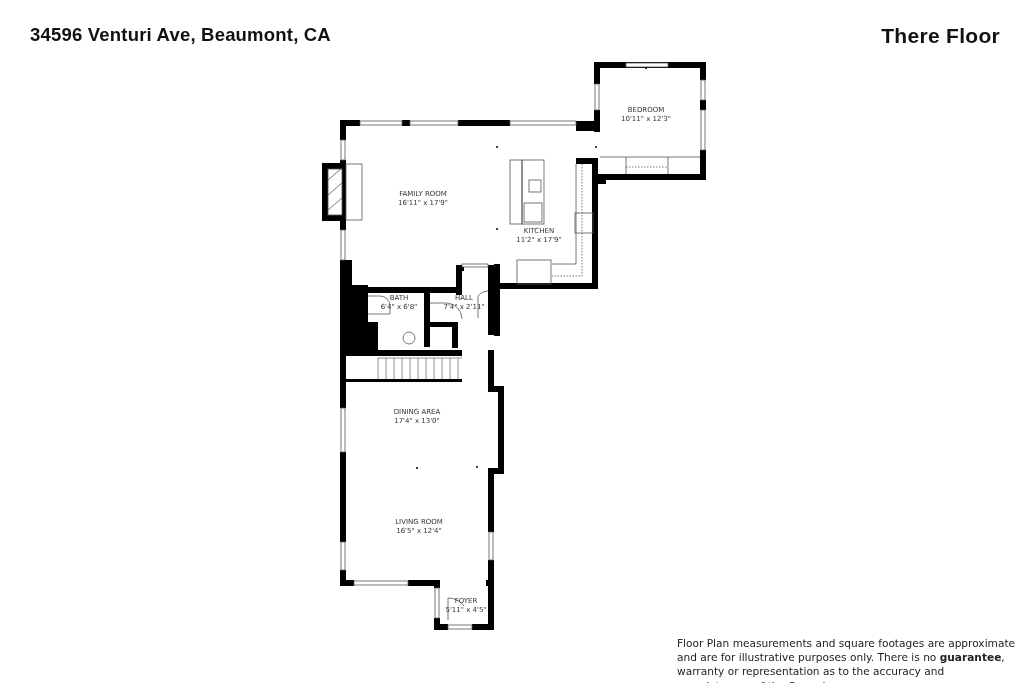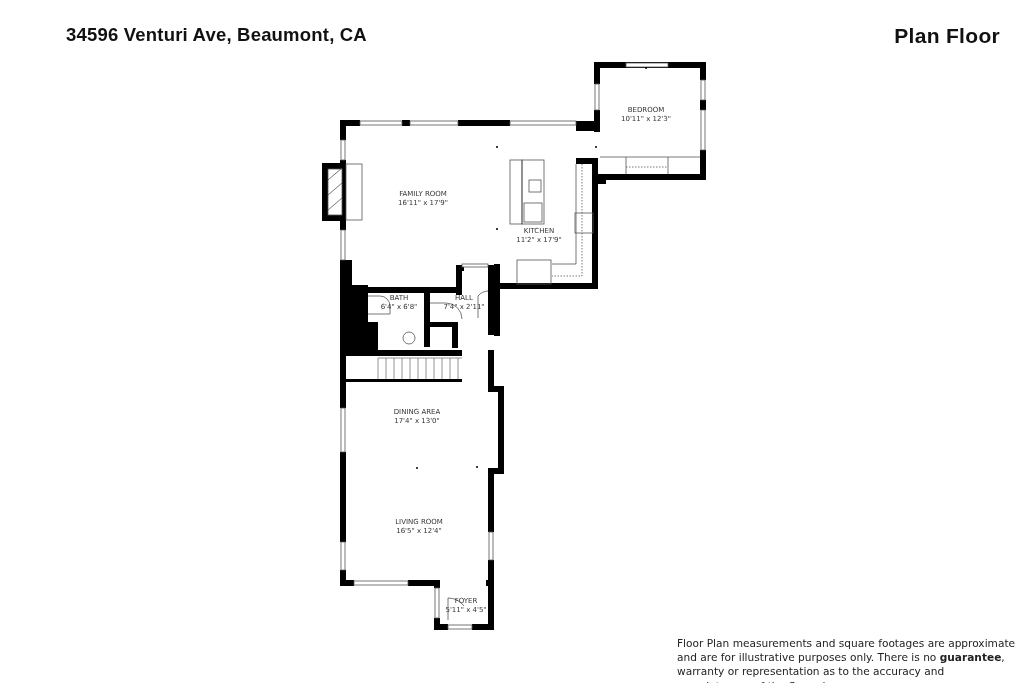--- a/index.html
+++ b/index.html
@@ -1,28 +1,28 @@
 <!DOCTYPE html>
 <html><head>
 <meta charset="utf-8">
 <style>
   html, body { margin:0; padding:0; background:#ffffff; }
   body { width:1024px; height:683px; position:relative; overflow:hidden; font-family:"Liberation Sans", sans-serif; }
-  .address { position:absolute; left:30px; top:24px; font-size:18.5px; font-weight:bold; color:#111; letter-spacing:0.2px;margin-left:36px; }
+  .address { position:absolute; left:30px; top:24px; font-size:18.5px; font-weight:bold; color:#111; letter-spacing:0.2px; }
   .floor-title { position:absolute; right:24px; top:24px; font-size:21px; font-weight:bold; color:#111; letter-spacing:0.3px; }
   .disclaimer { position:absolute; left:677px; top:620px; width:340px; font-size:10.6px; line-height:14.2px; color:#222; font-family:"DejaVu Sans", sans-serif;margin-top:16px; }
   .disclaimer .g { font-weight:bold; }
   svg.plan { position:absolute; left:0; top:0; }
   .rl { font-family:"DejaVu Sans", sans-serif; font-size:7px; fill:#333; text-anchor:middle; }
 </style>
 </head>
 <body>
 
 <div class="address">34596 Venturi Ave, Beaumont, CA</div>
-<div class="floor-title">Plan Floor</div>
+<div class="floor-title">There Floor</div>
 
 <svg class="plan" width="1024" height="683" viewBox="0 0 1024 683">
 
   <g fill="#000">
 
     <rect x="594" y="62" width="112" height="6"></rect>
     <rect x="594" y="62" width="6" height="22"></rect>
     <rect x="594" y="110" width="6" height="22"></rect>
     <rect x="700" y="62" width="6" height="18"></rect>
     <rect x="700" y="100" width="6" height="10"></rect>

